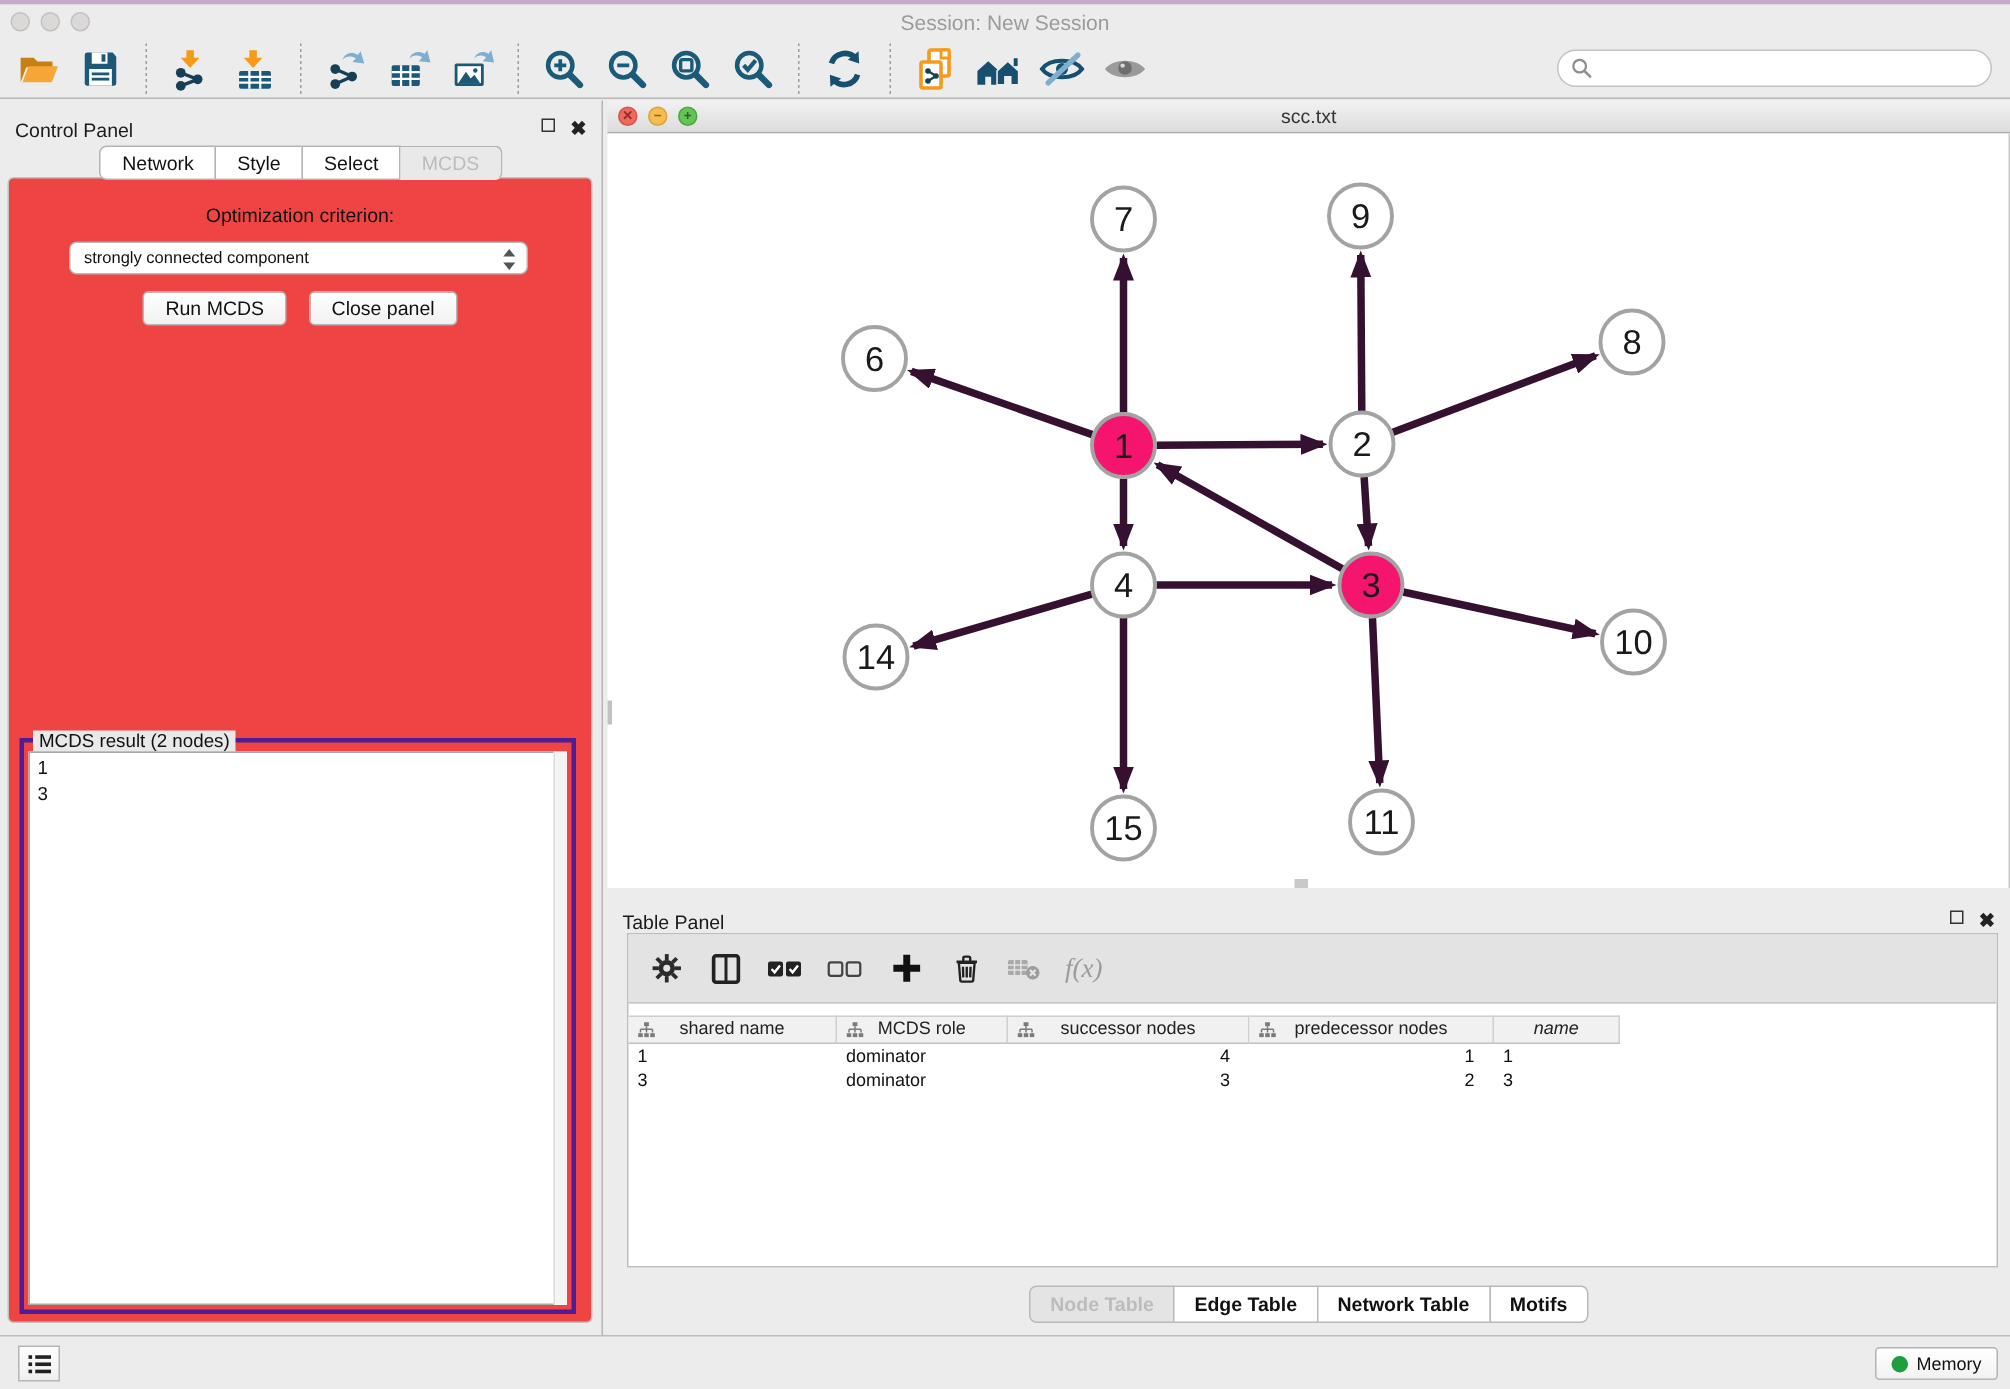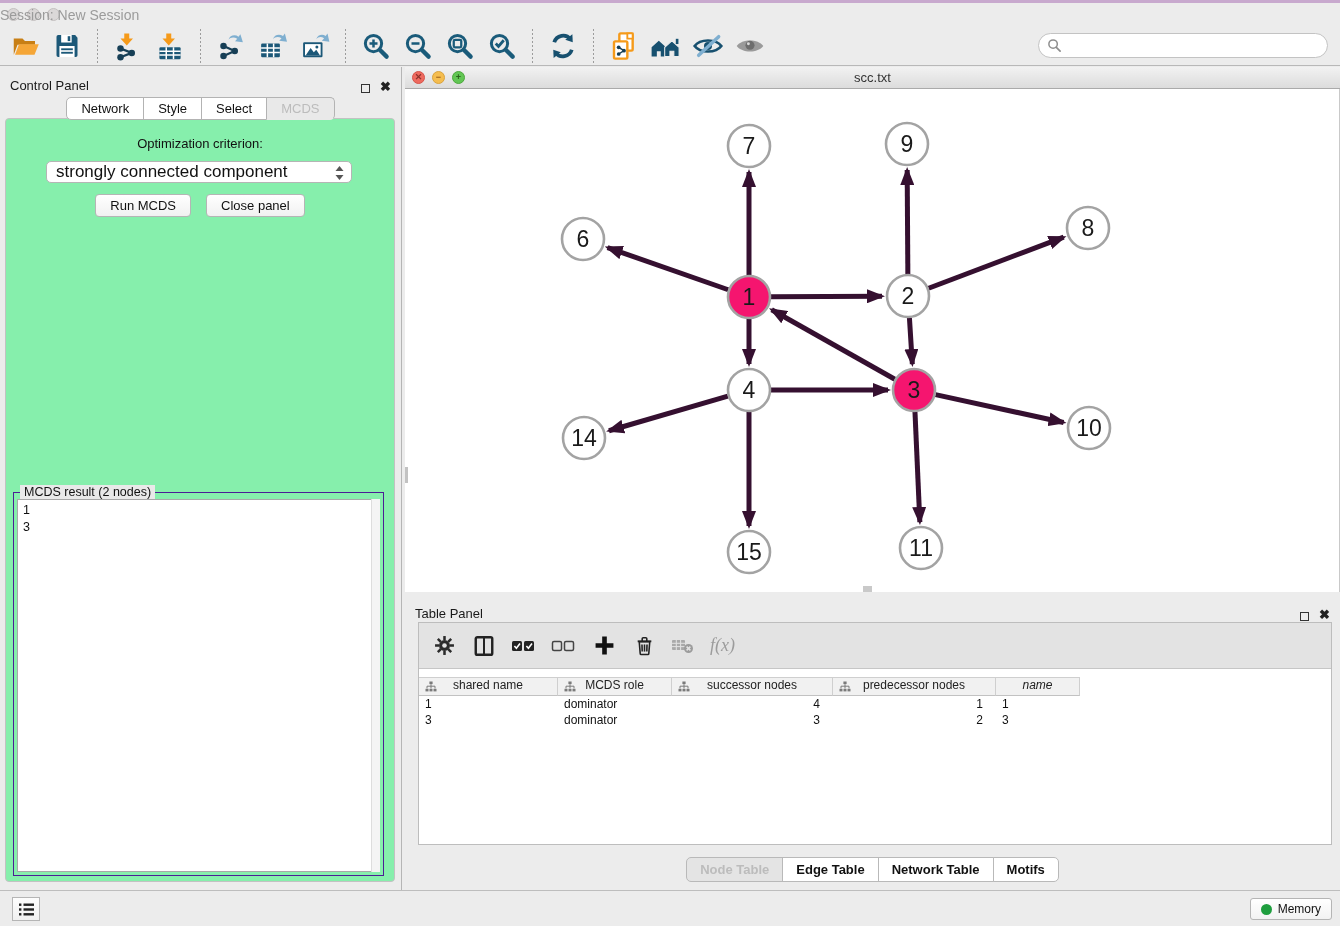--- a/index.html
+++ b/index.html
@@ -3,48 +3,48 @@
 <meta charset="utf-8">
 <style>
   * { margin:0; padding:0; box-sizing:border-box; }
   html,body { width:1340px; height:926px; }
   body { font-family:"Liberation Sans", sans-serif; background:#ececec; overflow:hidden; position:relative; }
 
   
   #top-stripe { position:absolute; top:0; left:0; right:0; height:3px; background:#c8a9ce; }
   #titlebar { position:absolute; top:3px; left:0; right:0; height:23px; background:#ececec; display:flex; align-items:center; }
   .tl-dot { width:13px; height:13px; border-radius:50%; background:#dbd8d8; border:1px solid #c4c0c0; margin-left:7px; }
-  #window-title { position:absolute; left:0; right:0; color:#9b9b9b; font-size:14px; }
+  #window-title { position:absolute; left:0; right:0; text-align:center; color:#9b9b9b; font-size:14px; }
 
   
   #toolbar { position:absolute; top:26px; left:0; right:0; height:40px; display:flex; align-items:center; border-bottom:1px solid #b8b8b8; background:#ececec; }
   .tb-btn { width:34px; height:34px; display:flex; align-items:center; justify-content:center; margin:0 4px; }
   .tb-sep { width:1px; height:34px; margin:0 9px; background:repeating-linear-gradient(#9c9c9c 0 2px, transparent 2px 4px); }
   #search-wrap { position:absolute; right:12px; top:7px; width:290px; height:25px; }
   #search-input { width:100%; height:100%; border:1px solid #c3c3c3; border-radius:13px; background:#fff; padding-left:28px; font-size:13px; outline:none; }
   #search-icon { position:absolute; left:9px; top:5px; }
 
   
   #control-panel { position:absolute; left:0; top:67px; width:402px; bottom:36px; background:#ececec; border-right:1px solid #b5b5b5; }
-  .panel-head { height:26px; display:flex; align-items:flex-end; padding:0 10px; font-size:13px; color:#1a1a1a; }
+  .panel-head { height:26px; display:flex; align-items:flex-start; padding:12px 10px; font-size:13px; color:#1a1a1a; }
   .panel-head .spacer { flex:1; }
   .float-ico { width:9px; height:9px; border:1.5px solid #333; margin-right:10px; }
   .close-ico { font-size:13px; font-weight:bold; color:#222; line-height:1; }
   #control-tabs { position:absolute; top:30px; left:0; right:0; display:flex; justify-content:center; z-index:2; }
   #control-tabs .tab { border:1px solid #b3b3b3; background:#fff; color:#111; font-size:13px; padding:3px 14px; margin-left:-1px; cursor:default; }
   #control-tabs .tab:first-child { border-radius:5px 0 0 5px; margin-left:0; }
   #control-tabs .tab:last-child { border-radius:0 5px 5px 0; }
   #control-tabs .tab.selected { background:#e9e9e9; color:#bcbcbc; border-bottom-color:#e9e9e9; }
-  #cp-body { position:absolute; left:5px; right:6px; top:51px; bottom:8px; background:#86efac; border:1px solid #c2c2c2; border-radius:4px; }
+  #cp-body { position:absolute; left:5px; right:6px; top:51px; bottom:8px; background:#ef4444; border:1px solid #c2c2c2; border-radius:4px; }
   #opt-label { margin-top:17px; text-align:center; font-size:13px; color:#111; }
-  #opt-select { position:absolute; left:40px; right:42px; top:42px; height:22px; background:#fff; border:1px solid #b5b5b5; border-radius:5px; font-size:17px; display:flex; align-items:center; padding-left:9px; color:#111; }
+  #opt-select { position:absolute; left:40px; right:42px; top:42px; height:22px; background:#fff; border:1px solid #b5b5b5; border-radius:5px; font-size:11px; display:flex; align-items:center; padding-left:9px; color:#111; }
   #opt-stepper { position:absolute; right:6px; top:3px; }
   #cp-buttons { position:absolute; top:75px; left:0; right:0; display:flex; justify-content:center; gap:15px; }
   .mac-btn { background:linear-gradient(#ffffff,#f1f1f1); border:1px solid #b5b5b5; border-radius:4px; font-size:13px; color:#111; padding:3px 14px; font-family:inherit; }
-  #mcds-fieldset { position:absolute; left:7px; right:10px; top:373px; bottom:5px; border:1px solid #4c1d95; padding:3px; }
+  #mcds-fieldset { position:absolute; left:7px; right:10px; top:373px; bottom:5px; border:3px solid #4c1d95; padding:3px; }
   #mcds-legend { position:absolute; top:-8px; left:6px; background:#e9e9e9; padding:0 4px; font-size:12.5px; color:#111; }
   #mcds-result-area { position:absolute; left:3px; right:3px; top:6px; bottom:3px; background:#fff; border:1px solid #a8a8a8; font-size:12.5px; color:#111; padding:2px 5px; white-space:pre; line-height:17px; overflow:hidden; }
   #mcds-scroll { position:absolute; right:3px; top:6px; bottom:3px; width:9px; background:#f4f4f4; border-left:1px solid #ddd; }
 
   
   #network-window { position:absolute; left:405px; top:67px; width:935px; height:526px; }
   #nw-titlebar { height:22px; background:linear-gradient(#f2f2f2,#dcdcdc); border-bottom:1px solid #aaa; display:flex; align-items:center; position:relative; }
   .traffic { width:13px; height:13px; border-radius:50%; margin-left:7px; display:flex; align-items:center; justify-content:center; font-size:9px; font-weight:bold; line-height:1; }
   .traffic.red { background:#ee6a5f; border:1px solid #d5544a; color:#8d322b; }
   .traffic.yellow { background:#f5bd4f; border:1px solid #d9a33e; color:#985d18; }

